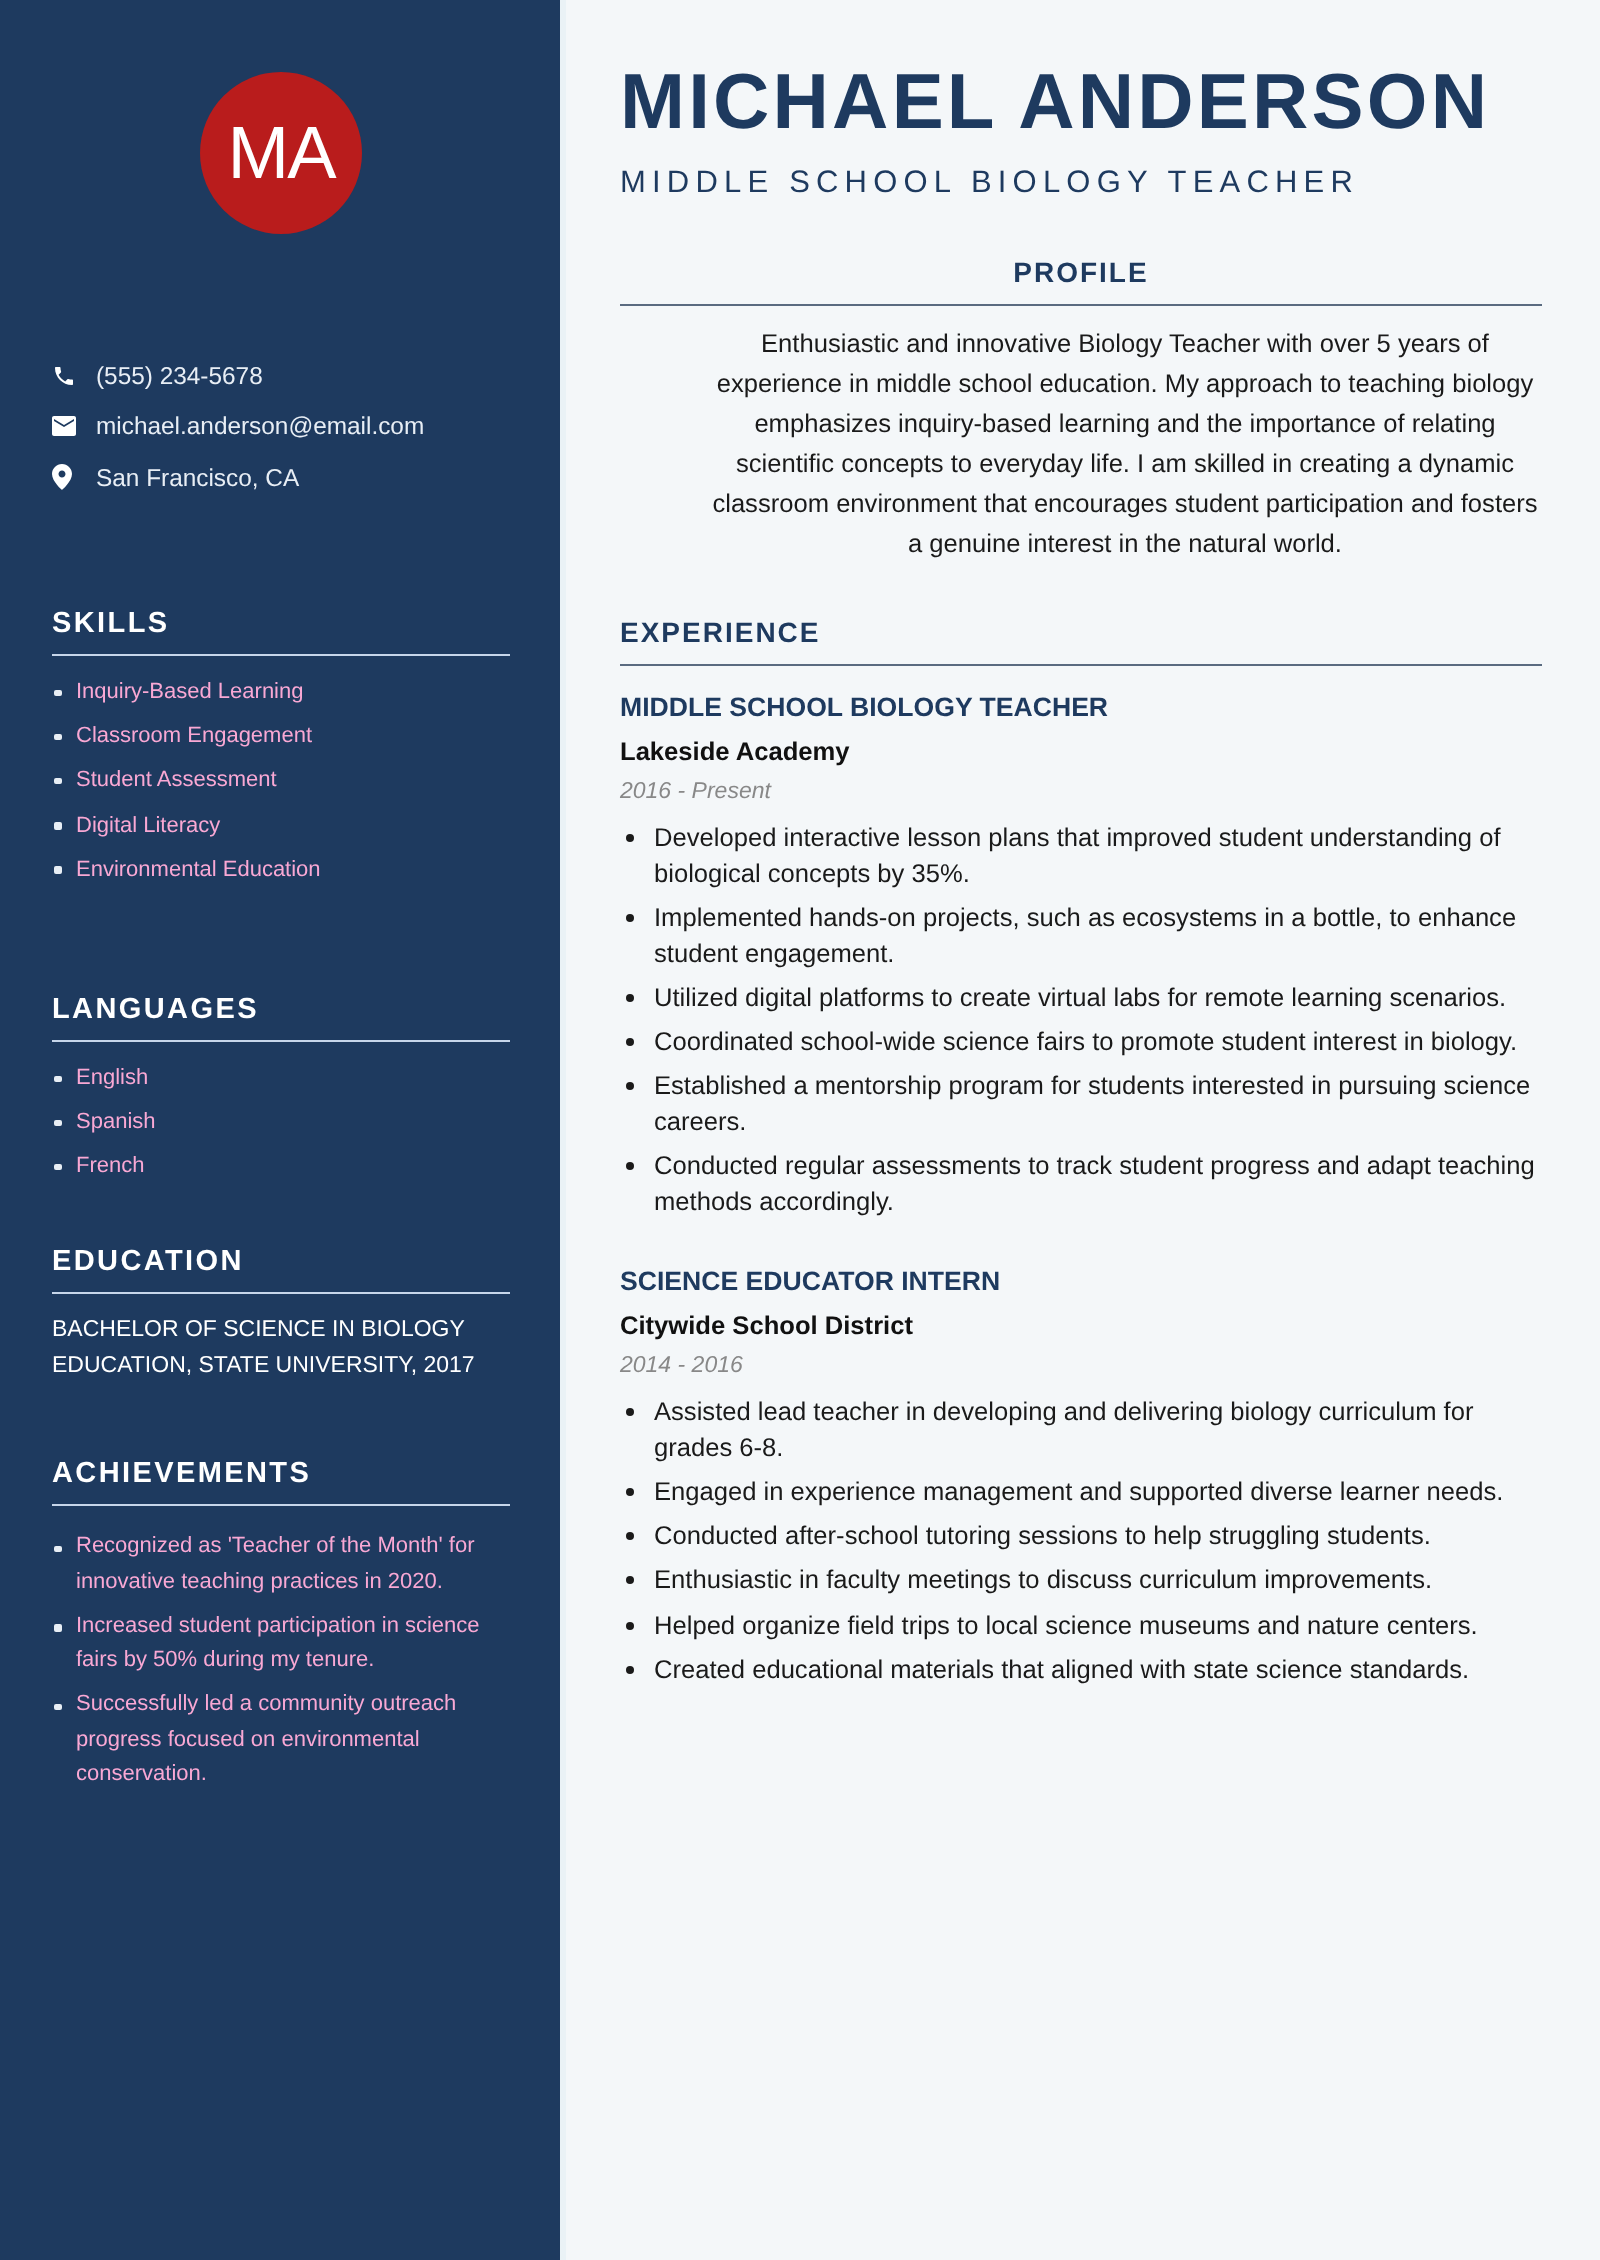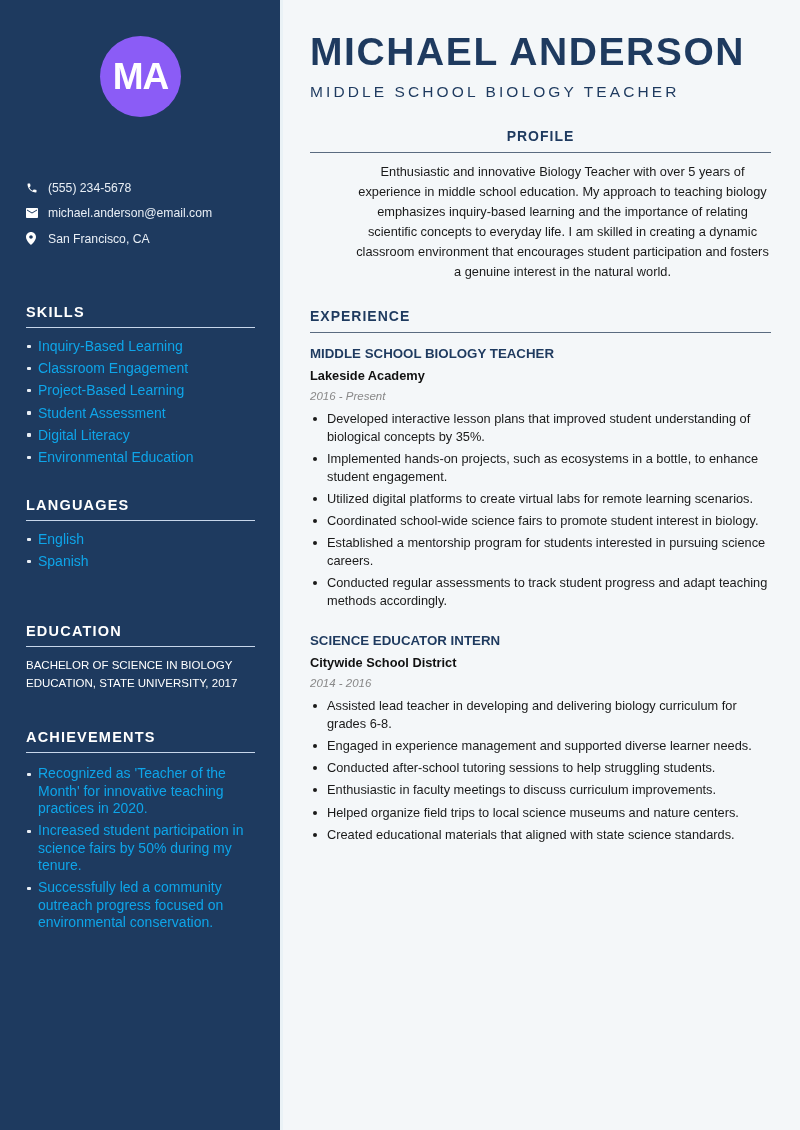--- a/index.html
+++ b/index.html
@@ -15,37 +15,37 @@
     color: #ffffff;
     padding: 0 26px;
   }
   .sidebar::after {
     content: ""; position: absolute; right: -3px; top: 0; width: 3px; height: 100%;
     background: #eaf2f6;
   }
   .avatar {
     position: absolute; left: 100px; top: 36px;
     width: 81px; height: 81px; border-radius: 50%;
-    background: #8b5cf6;
+    background: #b91c1c;
     display: flex; align-items: center; justify-content: center;
-    font-weight: bold; font-size: 37px; color: #ffffff; letter-spacing: -1px;
+    font-weight: normal; font-size: 37px; color: #ffffff; letter-spacing: -1px;
   }
   .s-section { position: absolute; left: 26px; width: 229px; }
   .s-title {
     font-size: 14.5px; font-weight: bold; letter-spacing: 1.2px;
     padding-bottom: 7px; border-bottom: 1.5px solid #c7d6ea;
   }
   .contact-list { margin-top: 8px; }
   .contact-item {
     display: flex; align-items: center; height: 25.5px; font-size: 12.2px; color: #e8eef5;
   }
   .contact-item .ic { width: 22px; display: flex; align-items: center; }
   .s-list { list-style: none; margin-top: 7px; }
   .s-list li {
-    position: relative; padding-left: 12px; font-size: 14px; color: #0ea5e9;
+    position: relative; padding-left: 12px; font-size: 11px; color: #f9a8d4;
     line-height: 22.2px;
   }
   .s-list li::before {
     content: ""; position: absolute; left: 1px; top: 9.5px; width: 3.5px; height: 3.5px;
     background: #e8eef5; border-radius: 1px;
   }
   .ach-list li { line-height: 17.5px; margin-bottom: 4.5px; }
   .ach-list li::before { top: 7.5px; }
   .edu-text {
     margin-top: 10px; font-size: 11.5px; font-weight: normal; line-height: 17.5px; color: #ffffff;
@@ -112,32 +112,32 @@
         <span>San Francisco, CA</span>
       </div>
     </div>
   </section>
 
   <section class="s-section" style="top:304px;">
     <h2 class="s-title">SKILLS</h2>
     <ul class="s-list">
       <li>Inquiry-Based Learning</li>
       <li>Classroom Engagement</li>
-      <li>Project-Based Learning</li>
       <li>Student Assessment</li>
       <li>Digital Literacy</li>
       <li>Environmental Education</li>
     </ul>
   </section>
 
   <section class="s-section" style="top:497px;">
     <h2 class="s-title">LANGUAGES</h2>
     <ul class="s-list">
       <li>English</li>
       <li>Spanish</li>
+      <li>French</li>
     </ul>
   </section>
 
   <section class="s-section" style="top:623px;">
     <h2 class="s-title">EDUCATION</h2>
     <p class="edu-text">BACHELOR OF SCIENCE IN BIOLOGY EDUCATION, STATE UNIVERSITY, 2017</p>
   </section>
 
   <section class="s-section" style="top:729px;">
     <h2 class="s-title">ACHIEVEMENTS</h2>

